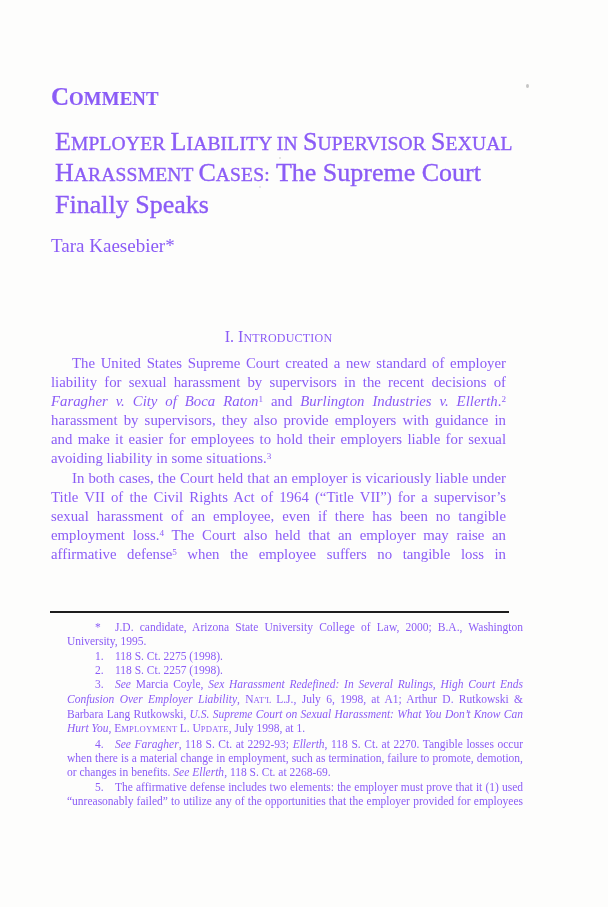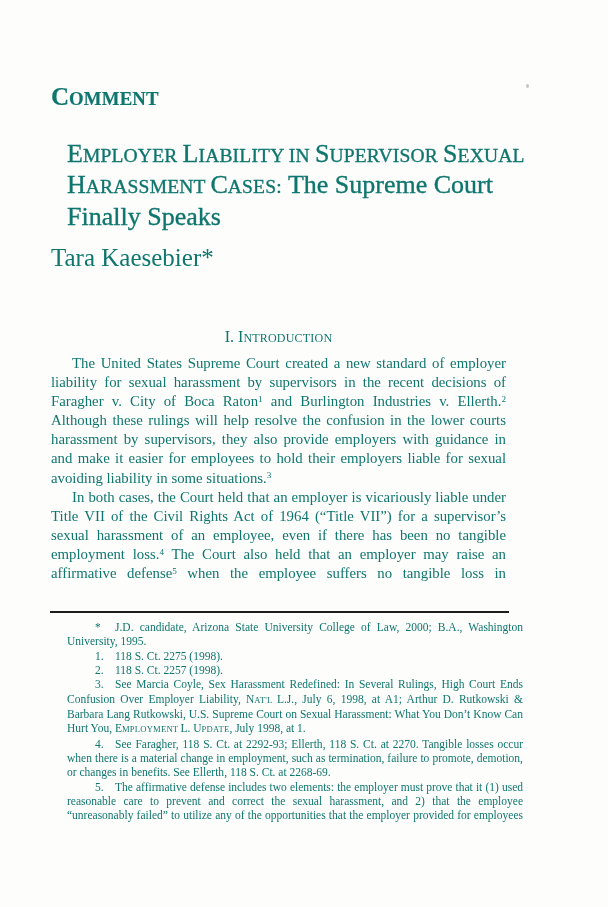--- a/index.html
+++ b/index.html
@@ -1,38 +1,38 @@
 <!DOCTYPE html>
 <html><head>
 <meta charset="utf-8">
 <style>
   html,body{margin:0;padding:0;}
   body{background:#ffffff;}
   .page{
     position:relative;
     width:608px;height:907px;
     background:#fdfdfc;
-    color:#0f766e;
+    color:#8b5cf6;
     font-family:"Liberation Serif","DejaVu Serif",serif;
     overflow:hidden;
   }
   .kicker{
     position:absolute;left:51px;top:84px;
     font-size:25px;font-weight:bold;line-height:1;
     -webkit-text-stroke:0.2px;
     white-space:nowrap;
   }
   .title{
     position:absolute;left:51px;top:123px;width:482px;
     font-size:26px;line-height:29.4px;
     -webkit-text-stroke:0.35px;
   }
   .author{
-    position:absolute;left:51px;top:245px;
-    font-size:25px;line-height:1;white-space:nowrap;text-align:center;
+    position:absolute;left:51px;top:236px;
+    font-size:19px;line-height:1;white-space:nowrap;text-align:center;
   }
   .heading{
     position:absolute;left:51px;top:329px;width:455px;
     font-size:16px;line-height:1;text-align:center;
   }
   .bodytext{
     position:absolute;left:51px;top:354px;width:455px;
     font-size:14.8px;line-height:19.1px;
   }
   .rule{
@@ -42,43 +42,42 @@
   .footnotes{
     position:absolute;left:51px;top:620px;width:456px;
     font-size:11.5px;line-height:14.35px;margin-left:16px;
   }
   .tline{text-align:left;white-space:nowrap;}
   .jline{text-align:justify;text-align-last:justify;}
   .jline.last{text-align-last:left;}
   .bodytext .indent{text-indent:21px;}
   .footnotes .indent{text-indent:14px;}
   .marker{display:inline-block;min-width:34px;}
-  .it{}
+  .it{font-style:italic;}
   .sup{font-size:0.62em;position:relative;top:-0.45em;line-height:0;}
   .sc-small{font-size:0.75em;text-transform:uppercase;letter-spacing:0.2px;}
   .speck{position:absolute;border-radius:50%;background:#8d8d8d;}
 </style>
 </head>
 <body>
 
 <div class="page">
   <div class="kicker"><span class="sc-big">C</span><span class="sc-small">omment</span></div>
-  <h1 class="title" style="margin:16px;font-weight:normal;">
+  <h1 class="title" style="margin:4px;font-weight:normal;">
       <div class="tline"><span class="sc"><span class="sc-big">E</span><span class="sc-small">mployer </span><span class="sc-big">L</span><span class="sc-small">iability in </span><span class="sc-big">S</span><span class="sc-small">upervisor </span><span class="sc-big">S</span><span class="sc-small">exual</span></span></div>
       <div class="tline"><span class="sc"><span class="sc-big">H</span><span class="sc-small">arassment </span><span class="sc-big">C</span><span class="sc-small">ases:</span></span><span> The Supreme Court</span></div>
       <div class="tline"><span>Finally Speaks</span></div>
     </h1>
   <div class="author">Tara Kaesebier*</div>
   <h2 class="heading" style="margin:0;font-weight:normal;"><span class="sc-big">I. I</span><span class="sc-small">ntroduction</span></h2>
   <div class="bodytext">
       <div>
         <div class="jline indent"><span>The United States Supreme Court created a new standard of employer</span></div>
         <div class="jline"><span>liability for sexual harassment by supervisors in the recent decisions of</span></div>
         <div class="jline"><span class="it">Faragher v. City of Boca Raton</span><span class="sup">1</span><span> and </span><span class="it">Burlington Industries v. Ellerth</span><span>.</span><span class="sup">2</span></div>
-        <div class="jline"><span>Although these rulings will help resolve the confusion in the lower courts</span></div>
         <div class="jline"><span>harassment by supervisors, they also provide employers with guidance in</span></div>
         <div class="jline"><span>and make it easier for employees to hold their employers liable for sexual</span></div>
         <div class="jline last"><span>avoiding liability in some situations.</span><span class="sup">3</span></div>
       </div>
       <div>
         <div class="jline indent"><span>In both cases, the Court held that an employer is vicariously liable under</span></div>
         <div class="jline"><span>Title VII of the Civil Rights Act of 1964 (“Title VII”) for a supervisor’s</span></div>
         <div class="jline"><span>sexual harassment of an employee, even if there has been no tangible</span></div>
         <div class="jline"><span>employment loss.</span><span class="sup">4</span><span> The Court also held that an employer may raise an</span></div>
         <div class="jline"><span>affirmative defense</span><span class="sup">5</span><span> when the employee suffers no tangible loss in</span></div>
@@ -102,20 +101,19 @@
         <div class="jline"><span>Barbara Lang Rutkowski, </span><span class="it">U.S. Supreme Court on Sexual Harassment: What You Don’t Know Can</span></div>
         <div class="jline last"><span class="it">Hurt You</span><span>, </span><span class="sc"><span class="sc-big">E</span><span class="sc-small">mployment </span><span class="sc-big">L. U</span><span class="sc-small">pdate</span></span><span>, July 1998, at 1.</span></div>
       </div>
       <div>
         <div class="jline indent"><span class="marker">4.</span><span class="it">See Faragher</span><span>, 118 S. Ct. at 2292-93; </span><span class="it">Ellerth</span><span>, 118 S. Ct. at 2270. Tangible losses occur</span></div>
         <div class="jline"><span>when there is a material change in employment, such as termination, failure to promote, demotion,</span></div>
         <div class="jline last"><span>or changes in benefits. </span><span class="it">See Ellerth</span><span>, 118 S. Ct. at 2268-69.</span></div>
       </div>
       <div>
         <div class="jline indent"><span class="marker">5.</span><span>The affirmative defense includes two elements: the employer must prove that it (1) used</span></div>
-        <div class="jline"><span>reasonable care to prevent and correct the sexual harassment, and 2) that the employee</span></div>
         <div class="jline"><span>“unreasonably failed” to utilize any of the opportunities that the employer provided for employees</span></div>
       </div>
     </div>
 <div class="speck" style="left: 526px; top: 84px; width: 3px; height: 4px; opacity: 0.5;"></div>
     <div class="speck" style="left: 279px; top: 157px; width: 2px; height: 2px; opacity: 0.3;"></div>
     <div class="speck" style="left: 259px; top: 186px; width: 2px; height: 2px; opacity: 0.25;"></div>
   </div>
 
 </body></html>

